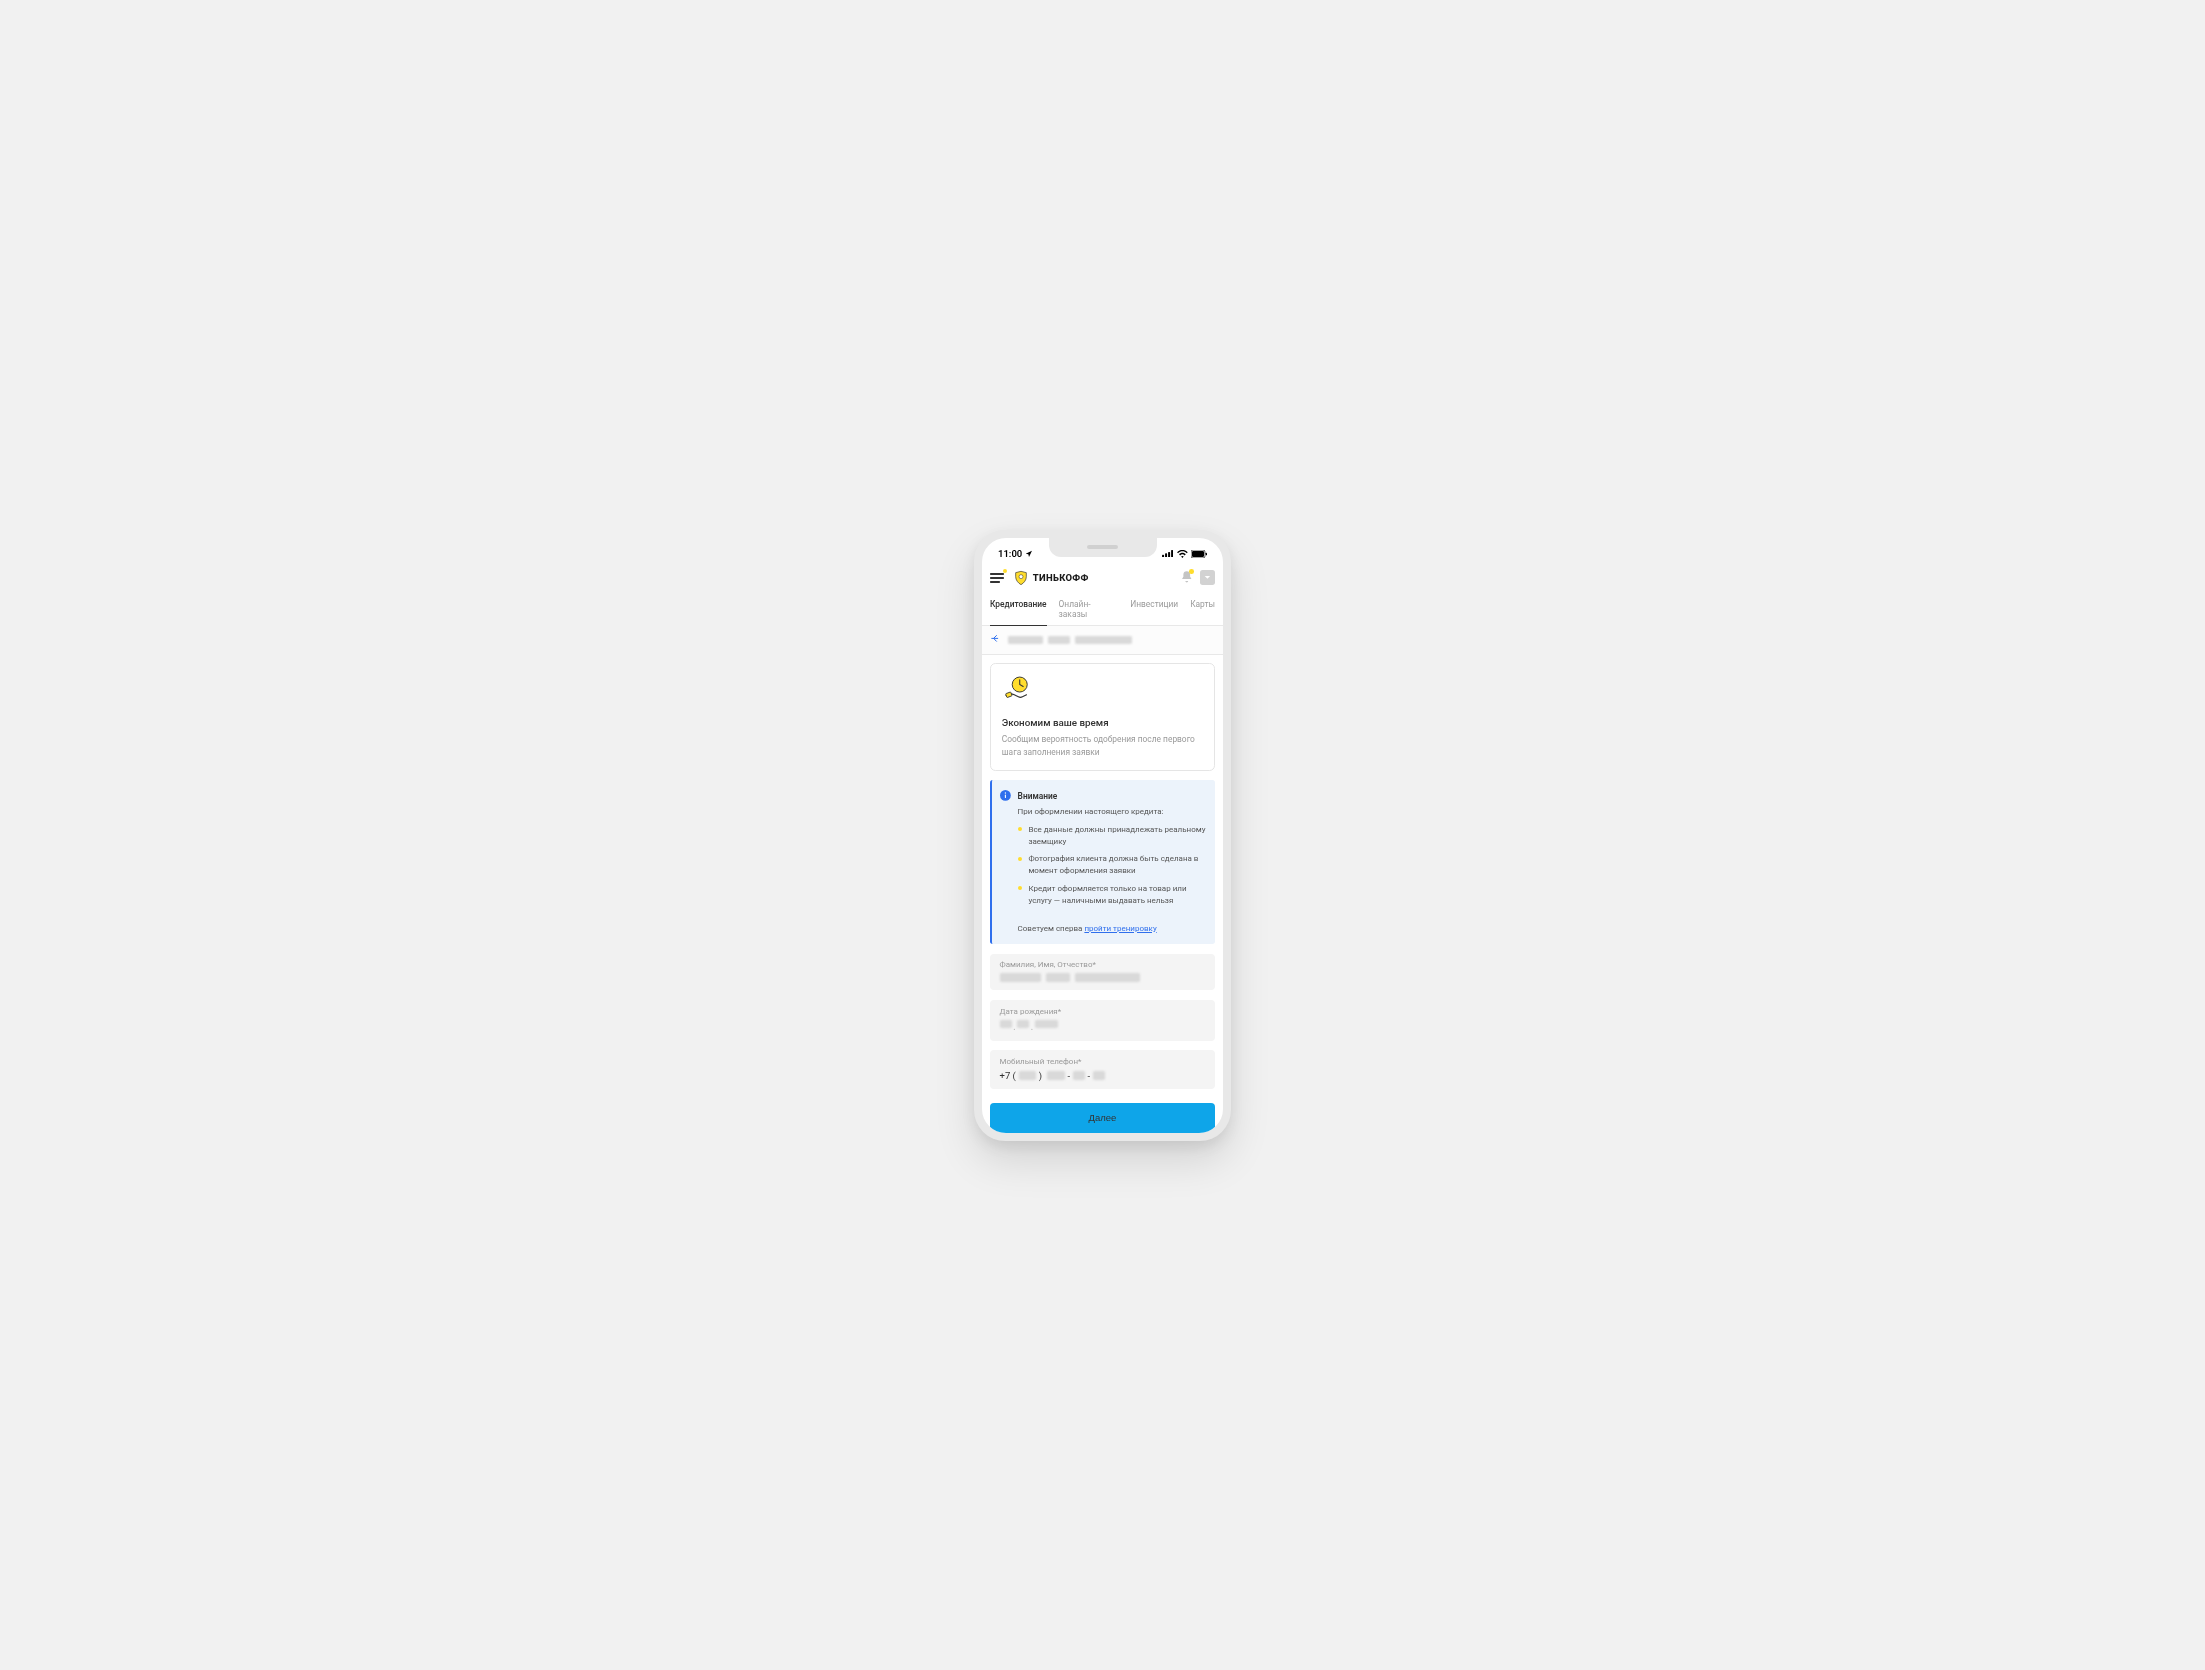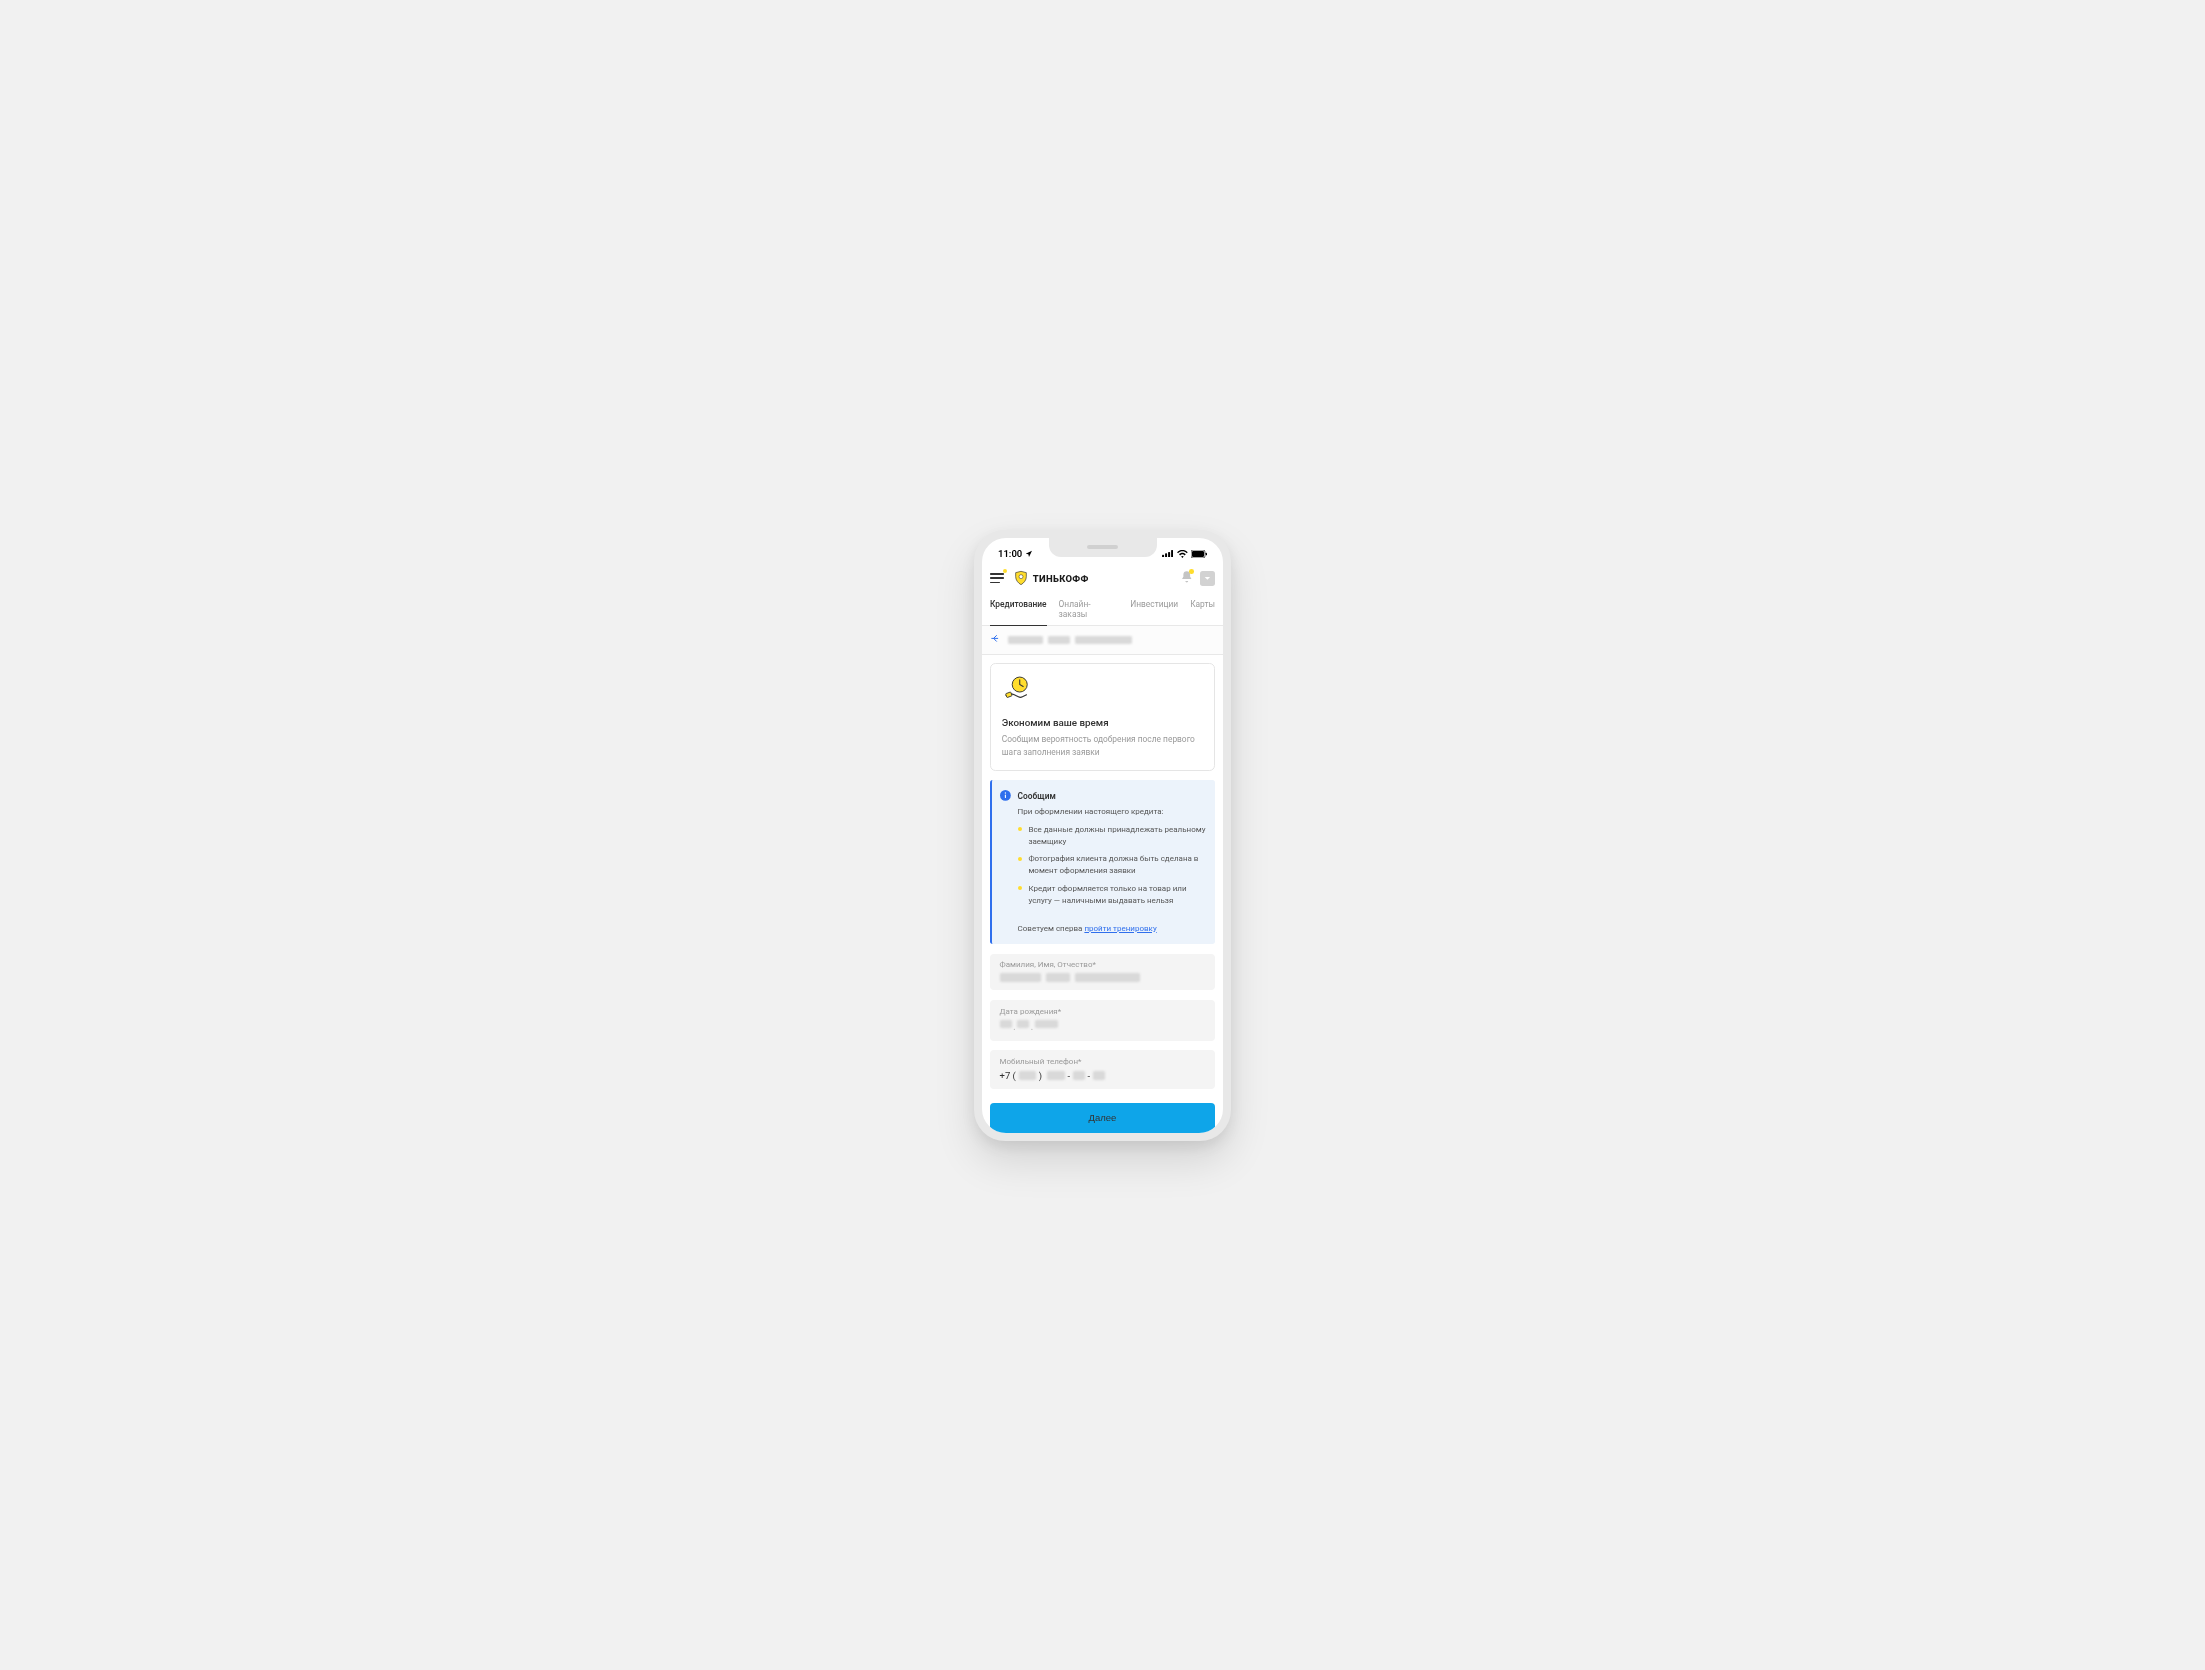--- a/index.html
+++ b/index.html
@@ -52,21 +52,21 @@
     height: 27px;
     font-size: 9.5px;
     font-weight: 600;
   }
   .status-left { display:flex; align-items:center; gap:2.7px; }
   .status-right { display:flex; align-items:center; gap:3.4px; }
   .icon-svg { display:block; }
 
   .app-header {
     display:flex;
-    align-items:center;
+    align-items:flex-start;
     padding: 5.4px 8px;
     gap:6.8px;
     background:#fff;
   }
   .menu-btn { position:relative; width:16px; height:16px; display:flex; flex-direction:column; justify-content:center; gap:2.7px; }
   .menu-btn span { display:block; height:1.4px; background:#333; border-radius:0.7px; }
   .menu-btn span:nth-child(1){width:13.5px;}
   .menu-btn span:nth-child(2){width:13.5px;}
   .menu-btn span:nth-child(3){width:9.5px;}
   .menu-dot { position:absolute; top:-1.4px; right:-1.4px; width:4.7px; height:4.7px; background:#ffdd2d; border-radius:50%; }
@@ -251,21 +251,21 @@
 
         <div class="alert">
           <div class="alert-icon">
             <svg width="10.8" height="10.8" viewBox="0 0 16 16">
                 <circle cx="8" cy="8" r="8" fill="#2f6fed"></circle>
                 <rect x="7.2" y="6.5" width="1.6" height="5.5" rx="0.8" fill="#fff"></rect>
                 <circle cx="8" cy="4.5" r="1" fill="#fff"></circle>
               </svg>
           </div>
           <div class="alert-body">
-            <div class="alert-title">Сообщим</div>
+            <div class="alert-title">Внимание</div>
             <div class="alert-sub">При оформлении настоящего кредита:</div>
             <ul class="alert-list">
               <li>Все данные должны принадлежать реальному заемщику</li>
               <li>Фотография клиента должна быть сделана в момент оформления заявки</li>
               <li>Кредит оформляется только на товар или услугу — наличными выдавать нельзя</li>
             </ul>
             <div>
               <span>Советуем сперва </span><a href="#" class="alert-link">пройти тренировку</a>
             </div>
           </div>

